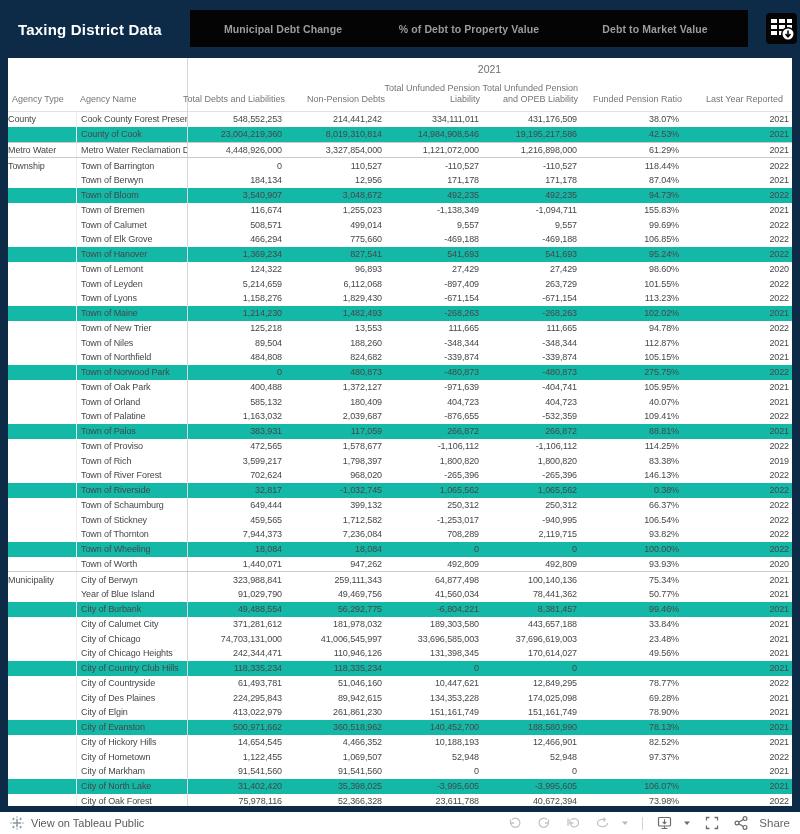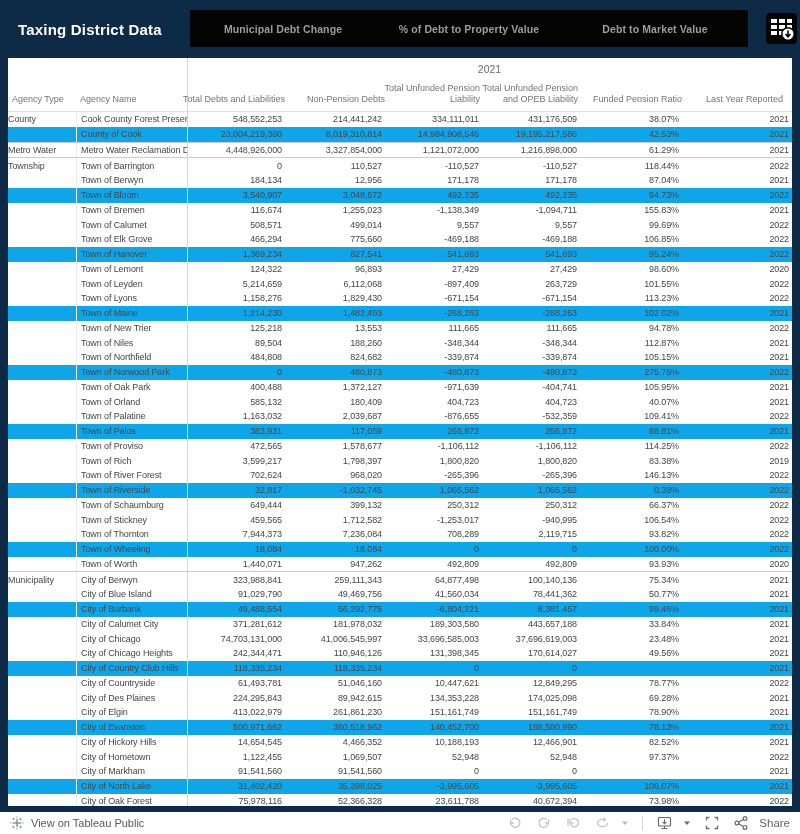--- a/index.html
+++ b/index.html
@@ -31,21 +31,21 @@
   .h-agency-name { left:72px; }
   .h-c2 { right:507px;margin-left:14px; } .h-c3 { right:407px; }
   .h-c4 { right:312px; width:100px; } .h-c5 { right:214px; width:105px;margin-top:37px; }
   .h-c6 { right:110px; } .h-c7 { right:9px; }
 
   
   .tbody { height:694px; overflow:hidden; }
   .tgroup + .tgroup { border-top:1px solid #cccccc; }
   .trow { display:flex; height:14.76px; align-items:center; font-size:9px; color:#474747;
           letter-spacing:-.1px; cursor:default; }
-  .trow.band { background:#0ea5e9; }
+  .trow.band { background:#14b8a6; }
   .tc { overflow:hidden; white-space:nowrap; height:100%; display:flex; align-items:center; }
   .c0 { width:68px; }
   .c1 { width:111px; padding-left:4px; border-left:1px solid #ededed; }
   .c2 { width:98px;  border-left:1px solid #d6d6d6; }
   .c3 { width:100px; } .c4 { width:97px; } .c5 { width:98px; } .c6 { width:102px; }
   .c7 { width:110px; padding-right:9px; }
   .num { justify-content:flex-end; padding-right:3px; }
 
   
   .footer { position:absolute; left:0; top:812px; width:800px; height:22px; background:#ffffff;
@@ -424,21 +424,21 @@
             <div class="tc c1">City of Berwyn</div>
             <div class="tc c2 num">323,988,841</div>
             <div class="tc c3 num">259,111,343</div>
             <div class="tc c4 num">64,877,498</div>
             <div class="tc c5 num">100,140,136</div>
             <div class="tc c6 num">75.34%</div>
             <div class="tc c7 num">2021</div>
           </div>
           <div class="trow">
             <div class="tc c0"></div>
-            <div class="tc c1">City of Blue Island</div>
+            <div class="tc c1">Year of Blue Island</div>
             <div class="tc c2 num">91,029,790</div>
             <div class="tc c3 num">49,469,756</div>
             <div class="tc c4 num">41,560,034</div>
             <div class="tc c5 num">78,441,362</div>
             <div class="tc c6 num">50.77%</div>
             <div class="tc c7 num">2021</div>
           </div>
           <div class="trow band">
             <div class="tc c0"></div>
             <div class="tc c1">City of Burbank</div>

